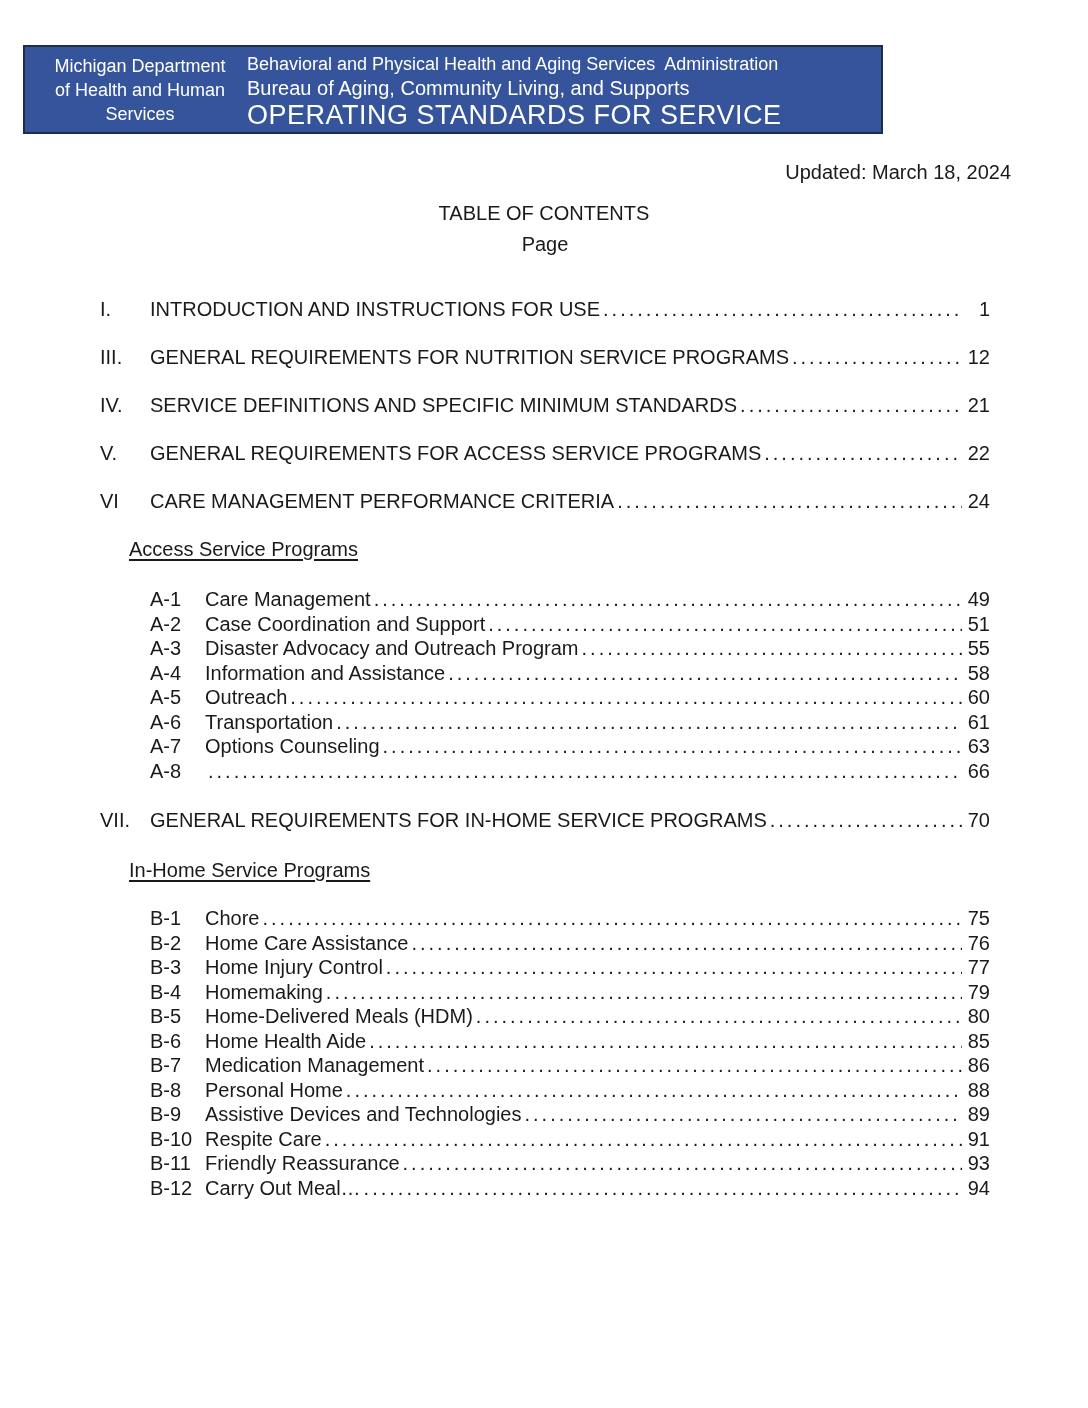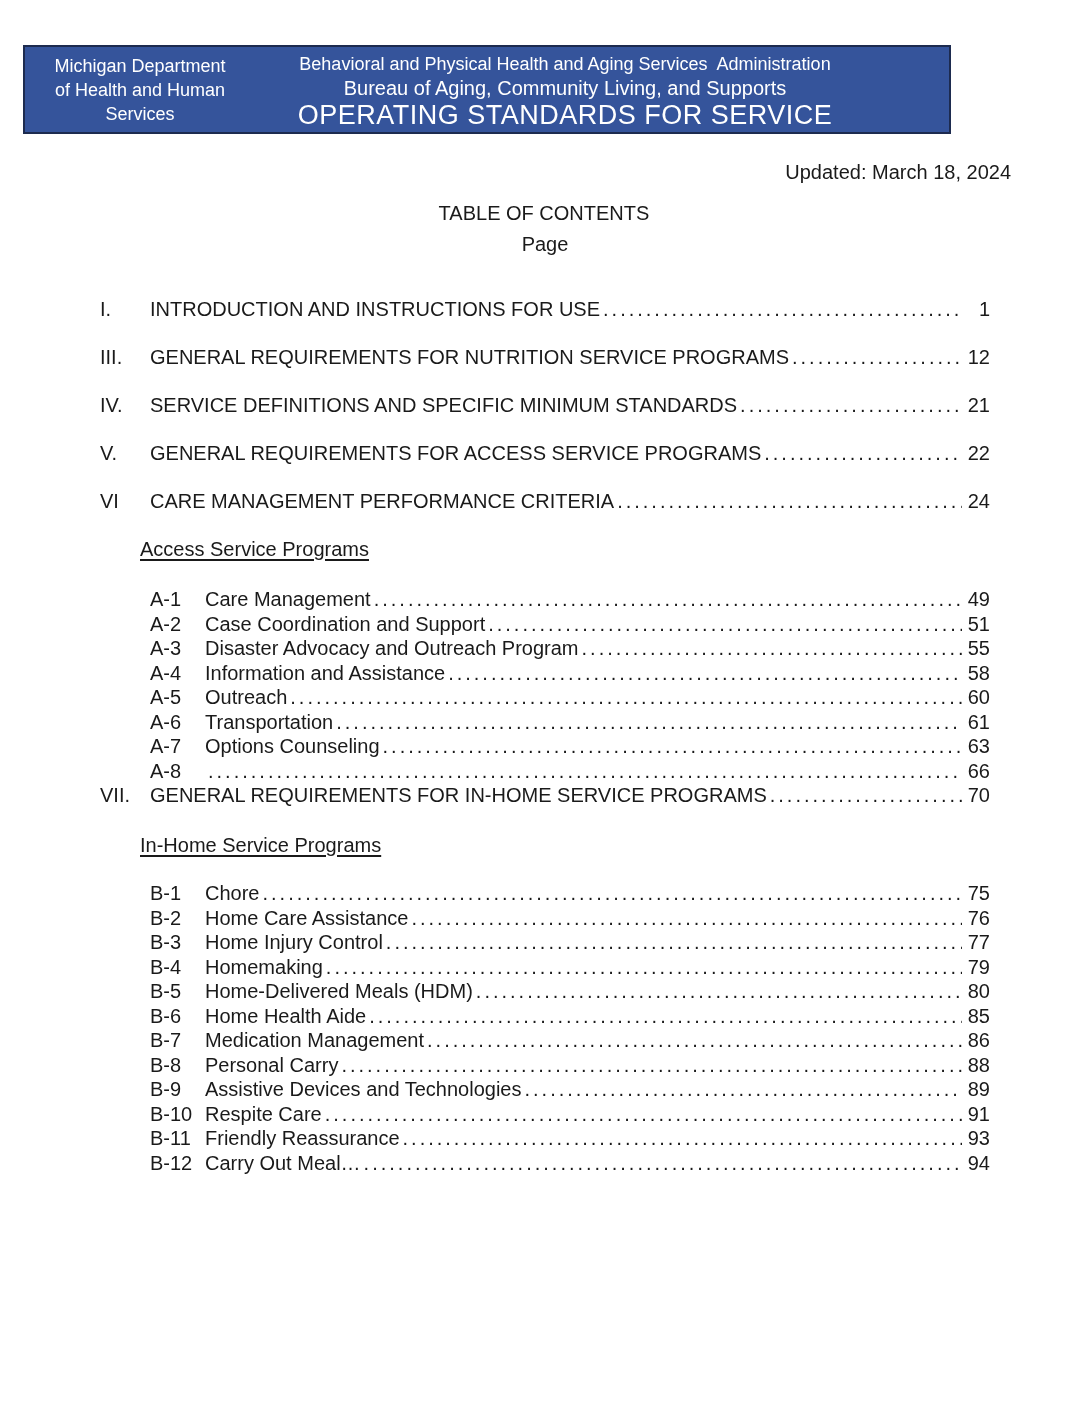--- a/index.html
+++ b/index.html
@@ -12,38 +12,37 @@
     font-family: "Liberation Sans", sans-serif;
     color: #1a1a1a;
     overflow: hidden;
   }
 
   
   .banner {
     position: absolute;
     left: 23px;
     top: 45px;
-    width: 928px;
+    width: 860px;
     height: 89px;
     background: #35549b;
     border: 2px solid #1d2b4f;
     display: flex;
     color: #ffffff;
   }
   .banner-left {
     width: 222px;
     padding-top: 7px;
     padding-left: 8px;
     text-align: center;
     font-size: 18px;
     line-height: 24px;
   }
   .banner-center {
     flex: 1;
-    text-align: center;
     padding-top: 6px;
     padding-right: 66px;
   }
   .admin-line  { font-size: 18px; line-height: 23px; white-space: pre-wrap; }
   .bureau-line { font-size: 20px; line-height: 24px; }
   .doc-title   { font-size: 27px; line-height: 31px; letter-spacing: 0.5px; }
 
   
   .updated {
     position: absolute;
@@ -97,27 +96,27 @@
   .leader::after {
     content: "......................................................................................................................................................................................";
   }
   .pg {
     flex: 0 0 auto;
     min-width: 24px;
     text-align: right;
     white-space: nowrap;
   }
   .sub-heading {
-    margin: 4px 0 26px 40px;
+    margin: 4px 0 26px 29px;
     font-size: 20px;
     line-height: 24px;
     text-decoration: underline;
     text-underline-offset: 3px;
   }
-  .toc-row.section7 { margin-bottom: 0; }
+  .toc-row.section7 { margin-top: 25px; margin-bottom: 0; }
   .sub-heading.inhome { margin-top: 26px; margin-bottom: 24px; }
 </style>
 </head>
 <body>
 
 <div class="page">
 
   <div class="banner" style="background: rgb(53, 84, 155); border-color: rgb(29, 43, 79); color: rgb(255, 255, 255);">
     <div class="banner-left">
       <div>Michigan Department</div>
@@ -265,21 +264,21 @@
         <span class="pg">85</span>
       </div>
       <div class="toc-row sub">
         <span class="num">B-7</span>
         <span class="title">Medication Management</span>
         <span class="leader"></span>
         <span class="pg">86</span>
       </div>
       <div class="toc-row sub">
         <span class="num">B-8</span>
-        <span class="title">Personal Carry</span>
+        <span class="title">Personal Home</span>
         <span class="leader"></span>
         <span class="pg">88</span>
       </div>
       <div class="toc-row sub">
         <span class="num">B-9</span>
         <span class="title">Assistive Devices and Technologies</span>
         <span class="leader"></span>
         <span class="pg">89</span>
       </div>
       <div class="toc-row sub">

